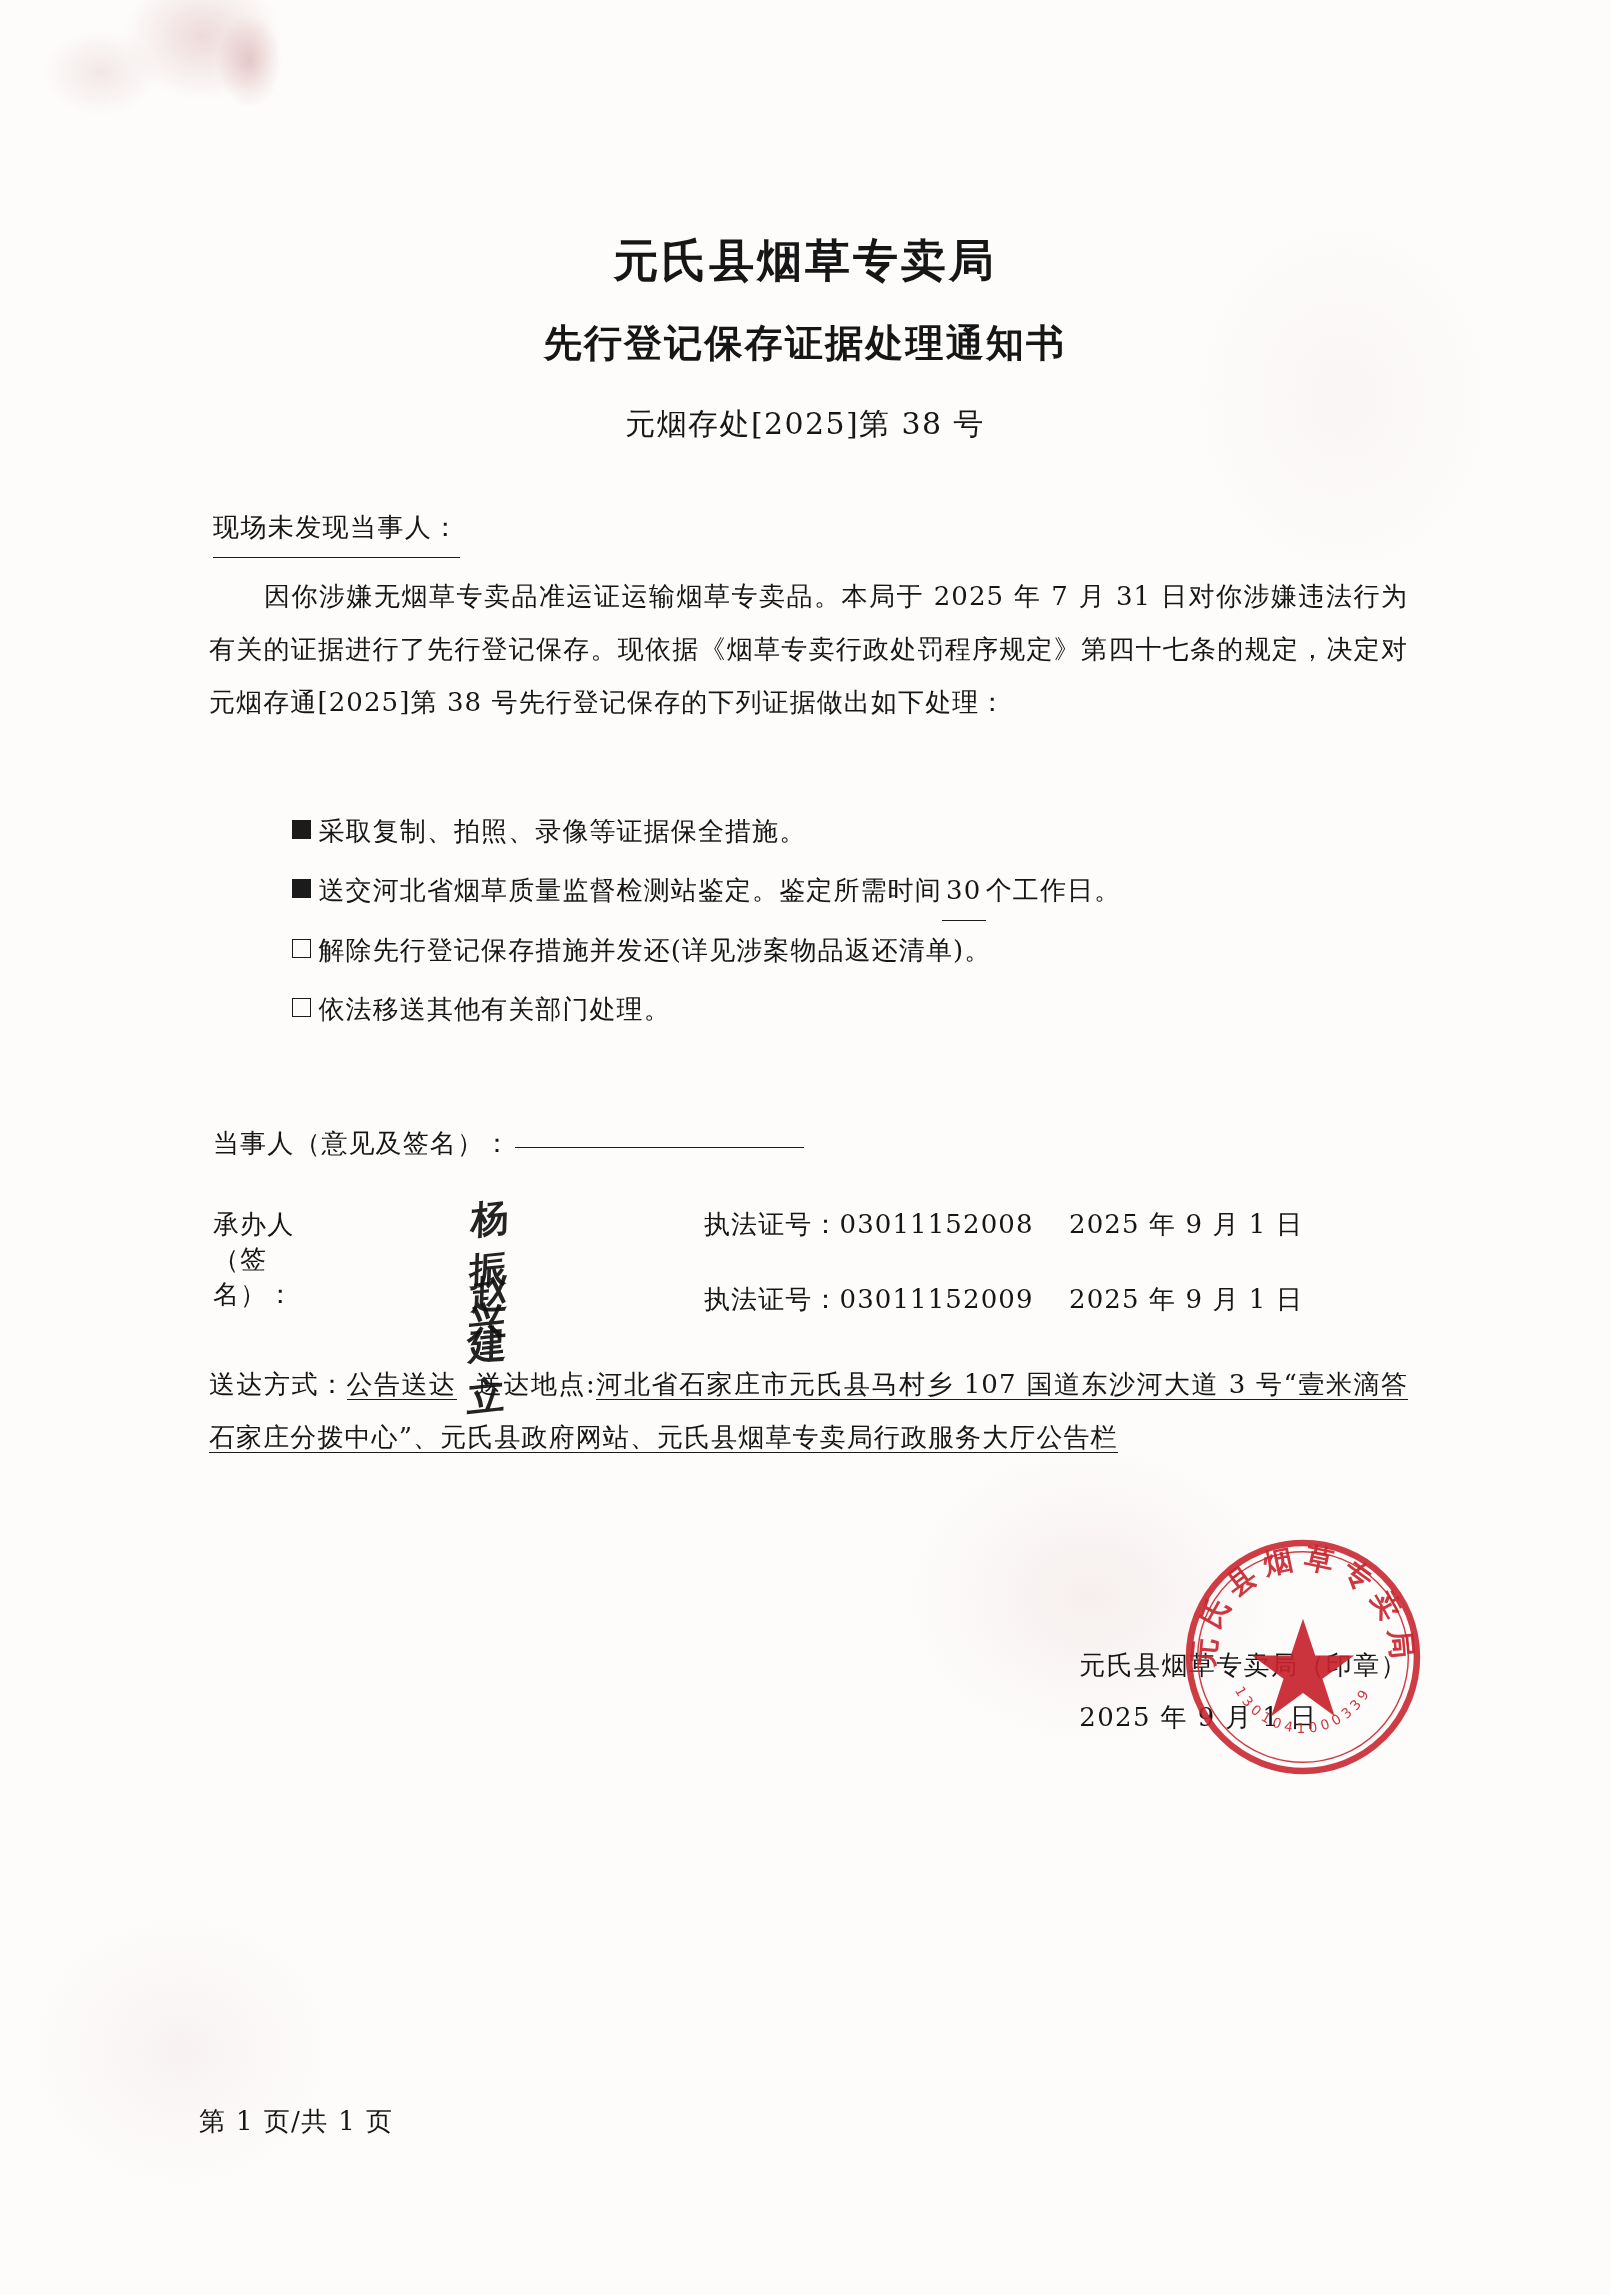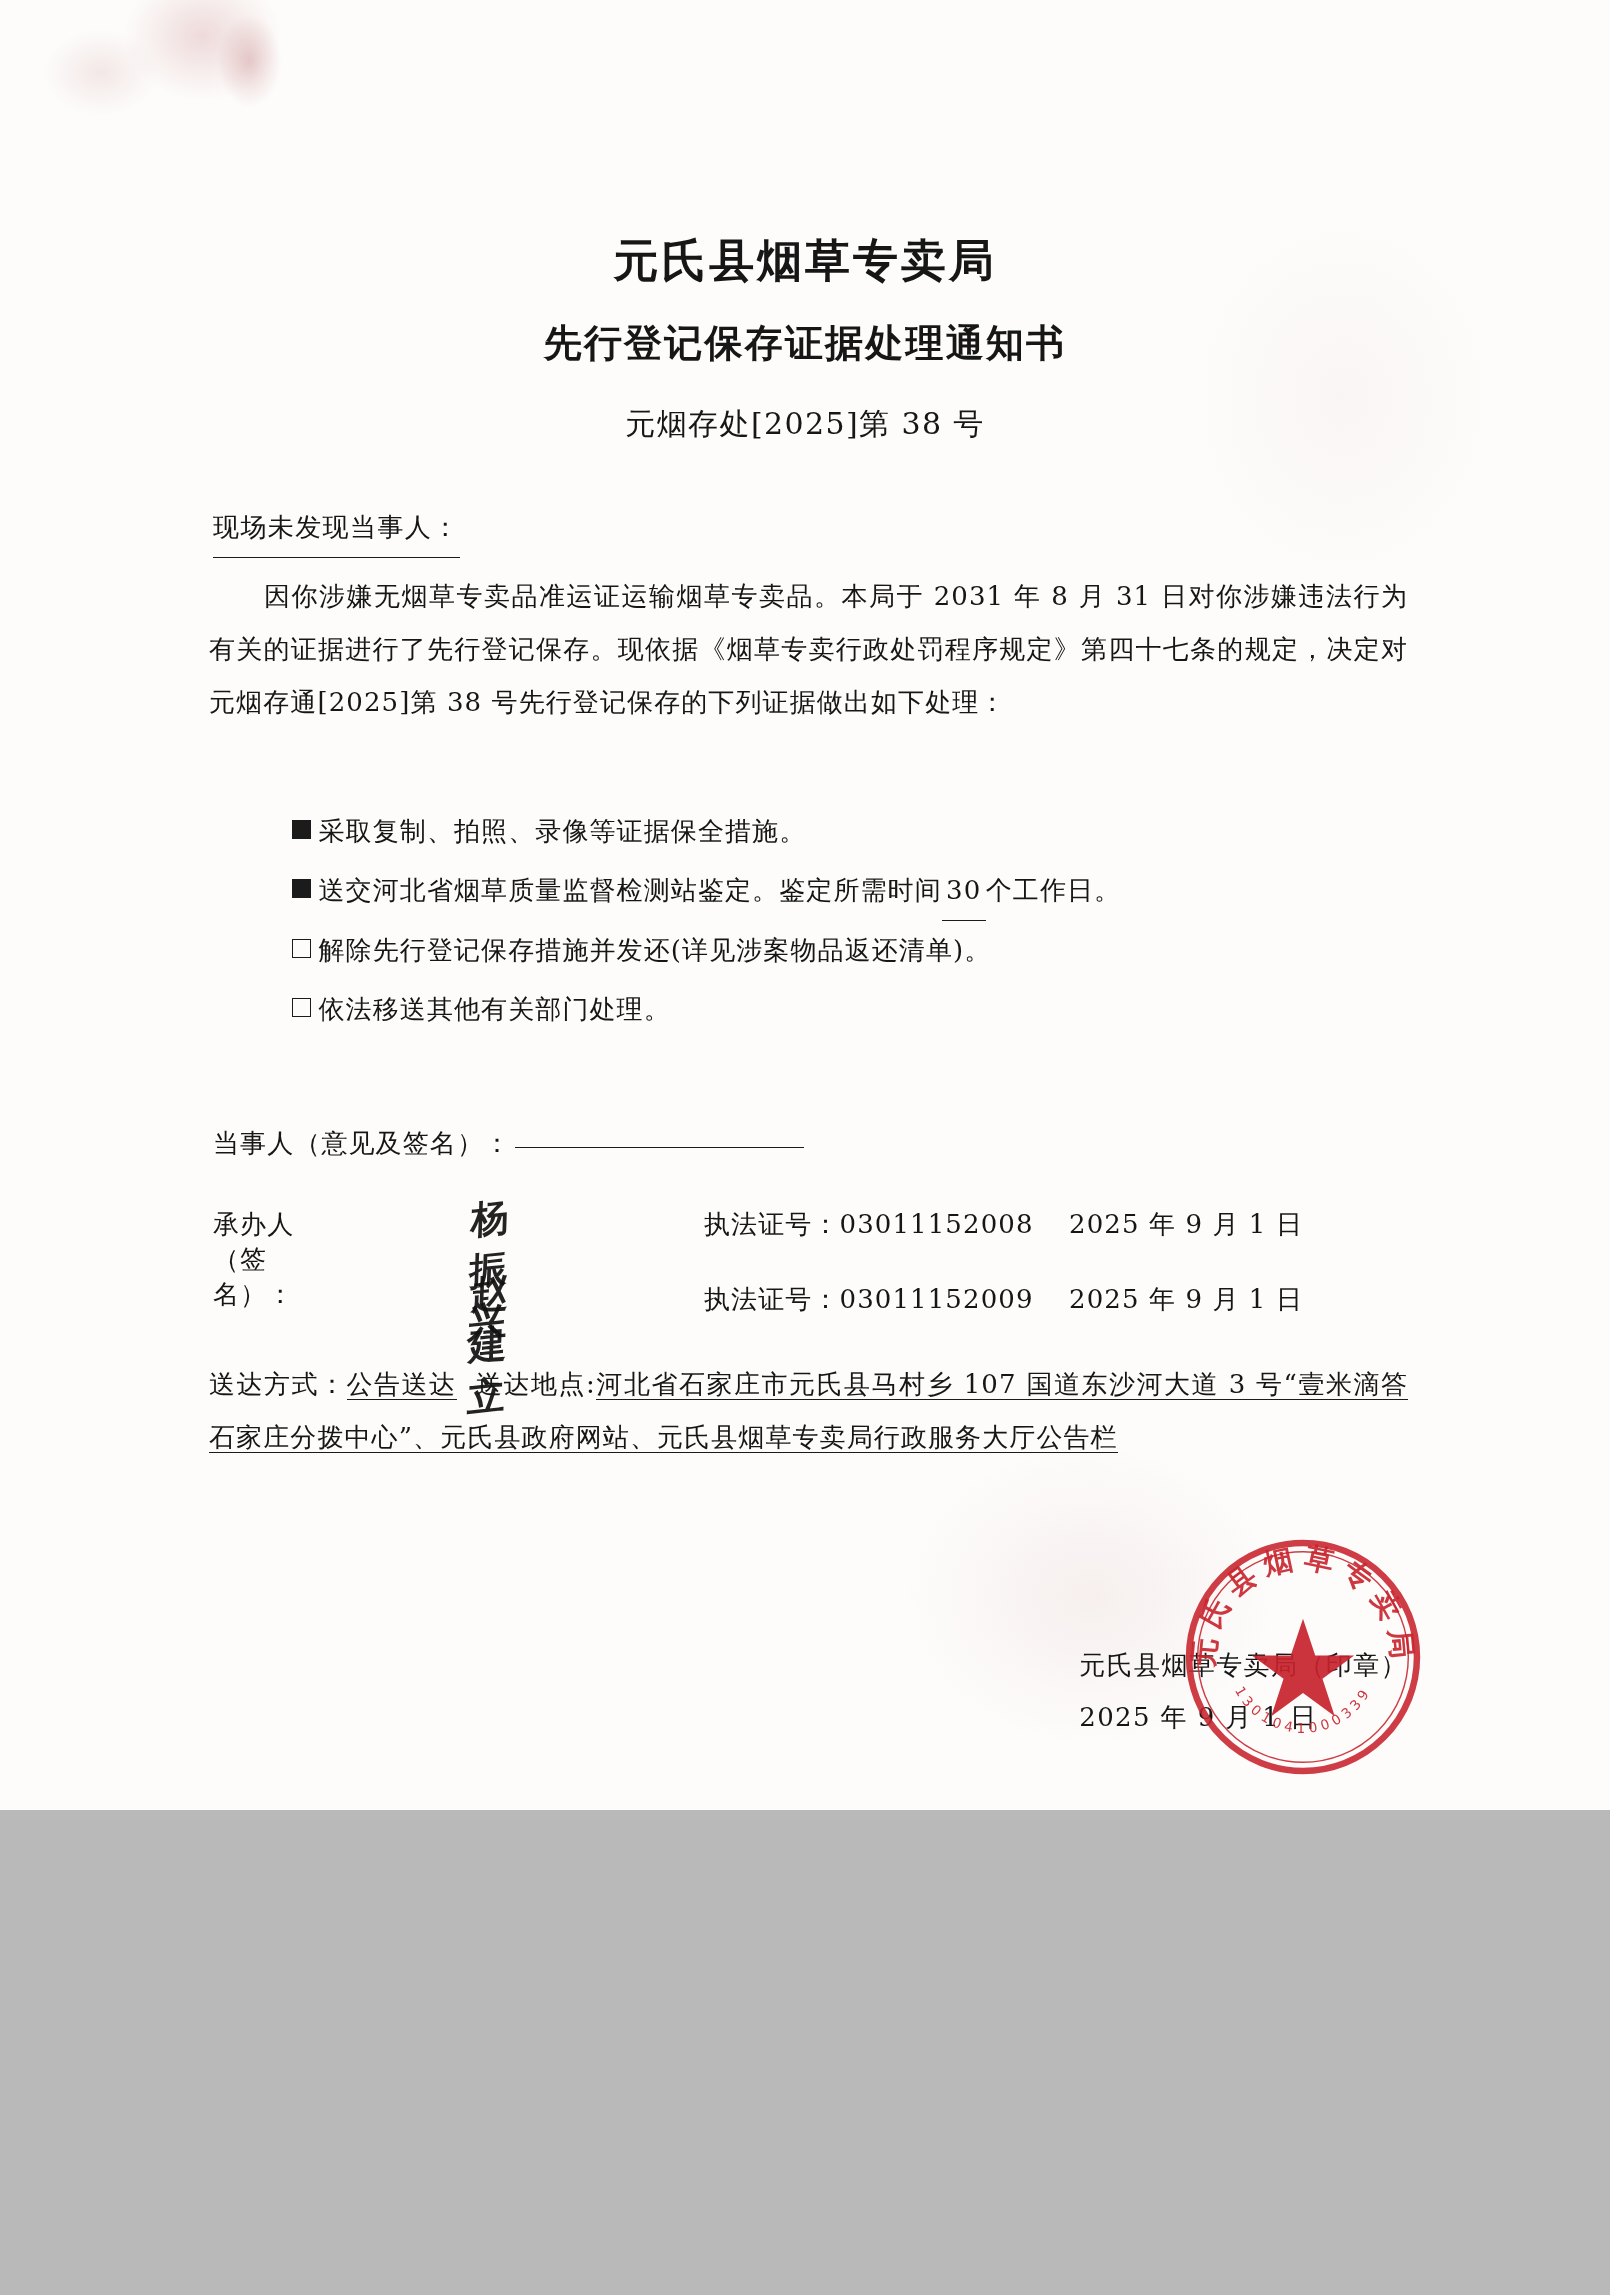--- a/index.html
+++ b/index.html
@@ -3,21 +3,21 @@
 <meta charset="utf-8">
 <style>
   html, body {
     margin: 0;
     padding: 0;
     background: #b9b9b9;
   }
   .page {
     position: relative;
     width: 1610px;
-    height: 1810px;
+    height: 2295px;
     background: #fdfcfb;
     overflow: hidden;
     font-family: "DejaVu Serif", "Liberation Serif", serif;
     color: #161616;
   }
   
   .scan-blotch {
     position: absolute;
     border-radius: 50%;
     pointer-events: none;
@@ -224,21 +224,21 @@
   <div class="scan-blotch b6"></div>
 
   <div class="content">
 
     <div class="title-main">元氏县烟草专卖局</div>
     <div class="title-sub">先行登记保存证据处理通知书</div>
     <div class="doc-number">元烟存处[2025]第 38 号</div>
 
     <div class="addressee">现场未发现当事人：</div>
 
-    <div class="body-para">因你涉嫌无烟草专卖品准运证运输烟草专卖品。本局于 2031 年 8 月 31 日对你涉嫌违法行为有关的证据进行了先行登记保存。现依据《烟草专卖行政处罚程序规定》第四十七条的规定，决定对元烟存通[2025]第 38 号先行登记保存的下列证据做出如下处理：</div>
+    <div class="body-para">因你涉嫌无烟草专卖品准运证运输烟草专卖品。本局于 2025 年 7 月 31 日对你涉嫌违法行为有关的证据进行了先行登记保存。现依据《烟草专卖行政处罚程序规定》第四十七条的规定，决定对元烟存通[2025]第 38 号先行登记保存的下列证据做出如下处理：</div>
 
     <div class="options">
       <div class="opt-row">
         <span class="box checked"></span><span>采取复制、拍照、录像等证据保全措施。</span>
       </div>
       <div class="opt-row">
         <span class="box checked"></span><span>送交河北省烟草质量监督检测站鉴定。鉴定所需时间</span><span class="u-line">30</span><span>个工作日。</span>
       </div>
       <div class="opt-row">
         <span class="box"></span><span>解除先行登记保存措施并发还(详见涉案物品返还清单)。</span>

